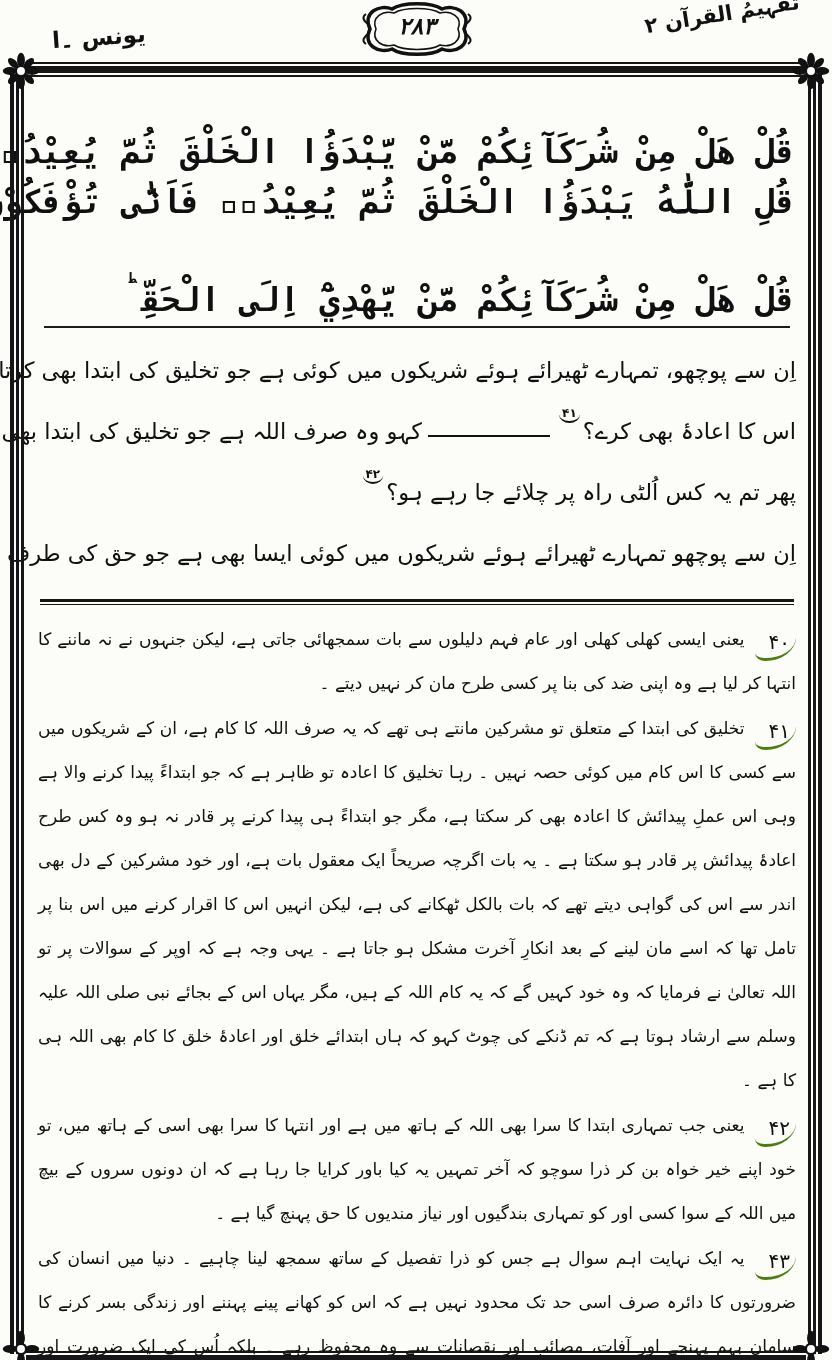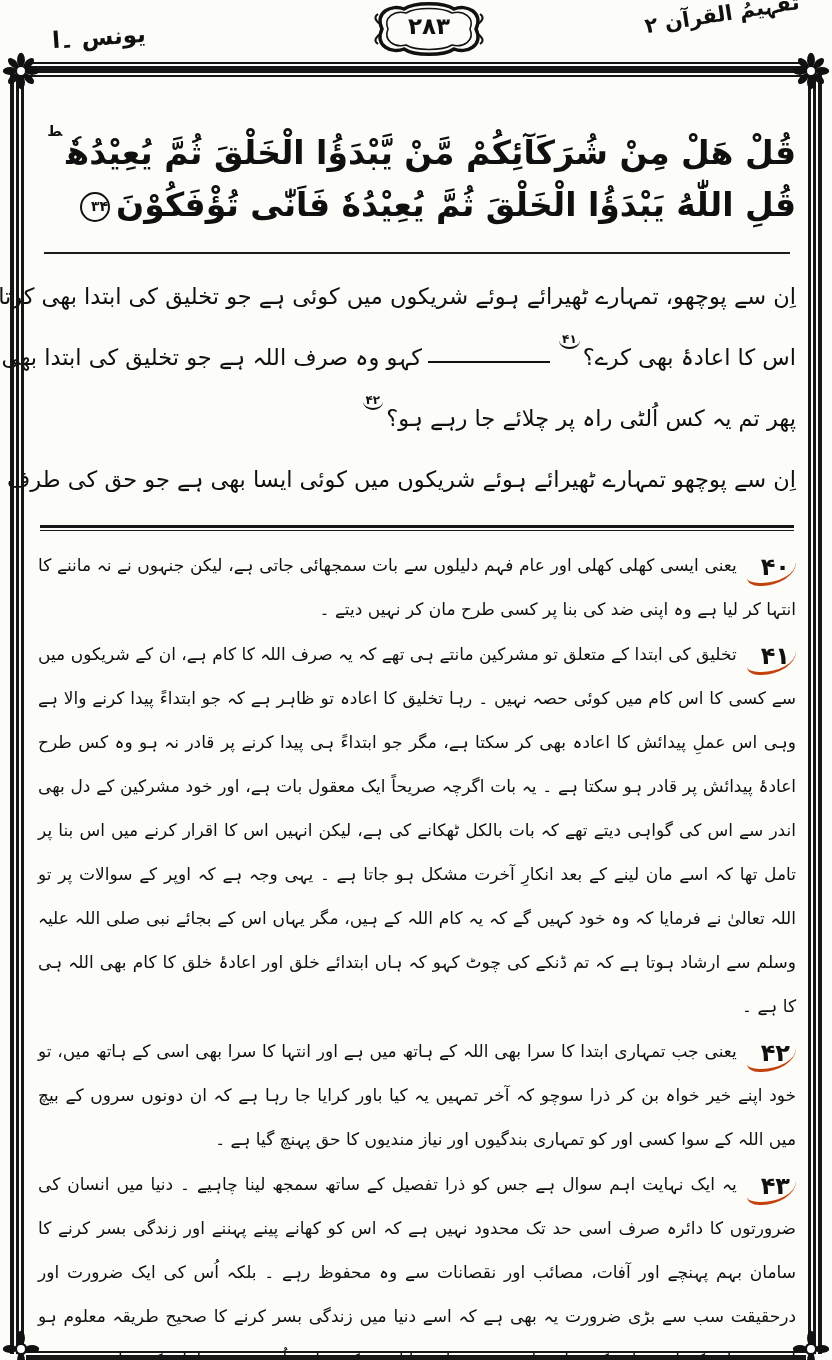--- a/index.html
+++ b/index.html
@@ -12,42 +12,42 @@
   
   .book-title {
     position:absolute; top:2px; right:10px; width:200px;
     font-size:21px; font-weight:bold; text-align:center;
     transform:rotate(-9deg); letter-spacing:1px;
   }
   .surah-name {
     position:absolute; top:24px; left:52px;
     font-size:23px; font-weight:bold; transform:rotate(-4deg);
   }
-  .cartouche { position:absolute; top:0; left:368px; width:122px; height:58px; }
+  .cartouche { position:absolute; top:0; left:356px; width:122px; height:58px;font-style:italic; }
   .cartouche svg { position:absolute; inset:0; width:100%; height:100%; }
   .cartouche .pg-num {
     position:absolute; inset:0; display:flex; align-items:center; justify-content:center;
     font-size:23px; font-weight:bold; padding-bottom:6px;
   }
   
   .frame { position:absolute; left:10px; top:62px; width:812px; height:1298px; pointer-events:none; z-index:3; }
   .frame-top { position:absolute; top:0; left:16px; right:16px; height:15px;
     background:linear-gradient(to bottom,#161616 0 2px,rgba(0,0,0,0) 2px 4px,#161616 4px 11px,rgba(0,0,0,0) 11px 13px,#161616 13px 15px); }
   .frame-bottom { position:absolute; bottom:0; left:16px; right:16px; height:9px;
     background:linear-gradient(to bottom,#161616 0 2px,rgba(0,0,0,0) 2px 4px,#161616 4px 9px); }
   .frame-left { position:absolute; top:12px; bottom:6px; left:0; width:14px;
     background:linear-gradient(to right,#161616 0 4px,rgba(0,0,0,0) 4px 6px,#161616 6px 9px,rgba(0,0,0,0) 9px 11px,#161616 11px 13px); }
   .frame-right { position:absolute; top:12px; bottom:6px; right:0; width:14px;
     background:linear-gradient(to left,#161616 0 4px,rgba(0,0,0,0) 4px 6px,#161616 6px 9px,rgba(0,0,0,0) 9px 11px,#161616 11px 13px); }
   .corner { position:absolute; width:38px; height:38px; }
   .corner.tl { top:-10px; left:-8px; } .corner.tr { top:-10px; right:-8px; }
   .corner.bl { bottom:-8px; left:-8px; } .corner.br { bottom:-8px; right:-8px; }
   
   .content { position:absolute; left:38px; right:36px; top:84px; z-index:1; direction:rtl; }
-  .quran { padding-top:10px; }
+  .quran { padding-top:10px;font-family:Liberation Mono, monospace; }
   .q-line {
     height:74px; line-height:74px; font-size:33px; font-weight:bold;
     white-space:nowrap; direction:rtl; text-align:justify;
     -moz-text-align-last:justify; text-align-last:justify;
   }
   .q-line::after { content:""; display:inline-block; width:100%; }
   .waqf { font-size:14px; vertical-align:28px; font-weight:bold; margin-right:4px; }
   .ayah-badge {
     display:inline-block; width:30px; height:30px; line-height:25px;
     border:2.5px solid #111; border-radius:50%; text-align:center;
@@ -67,22 +67,22 @@
     margin:0 3px; padding:0 3px 1px; border-bottom:2px solid #111; border-radius:0 0 70% 70%;
     line-height:14px;
   }
   .rule { display:inline-block; height:9px; border-bottom:2px solid #111; vertical-align:middle; margin:0 6px; }
   .rule-long { width:122px; }
   .divider-heavy { margin:15px 2px 0; height:6px; border-top:3px solid #161616; border-bottom:1px solid #161616; }
   .commentary { margin-top:12px; font-size:17px; line-height:44px; text-align:justify; }
   .cont-line { text-align:right; }
   .note { margin-top:1px; }
   .note-num {
-    display:inline-block; font-size:24px; font-weight:bold; line-height:26px;
-    padding:0 6px 3px 14px; margin-left:10px; border-bottom:3px solid #c2410c;
+    display:inline-block; font-size:20px; font-weight:normal; line-height:26px;
+    padding:0 6px 3px 14px; margin-left:10px; border-bottom:3px solid #4d7c0f;
     border-radius:0 0 90% 30%; vertical-align:-4px;
   }
 </style>
 </head>
 <body>
 
 <div class="page">
 
   <div class="book-title">تفہیمُ القرآن ۲</div>
   <div class="surah-name">یونس ۔ا</div>
@@ -144,20 +144,21 @@
           <circle cx="24" cy="24" r="6.5" fill="#fff" stroke="#111" stroke-width="3"></circle>
         </g>
     </svg>
   </div>
 
   <div class="content">
 
     <div class="quran">
       <div class="q-line"><span>قُلْ هَلْ مِنْ شُرَكَآئِكُمْ مَّنْ يَّبْدَؤُا الْخَلْقَ ثُمَّ يُعِيْدُهٗ</span><span class="waqf">ط</span></div>
       <div class="q-line"><span>قُلِ اللّٰهُ يَبْدَؤُا الْخَلْقَ ثُمَّ يُعِيْدُهٗ فَاَنّٰى تُؤْفَكُوْنَ</span><span class="ayah-badge">۳۴</span></div>
+      <div class="q-line"><span>قُلْ هَلْ مِنْ شُرَكَآئِكُمْ مَّنْ يَّهْدِيْٓ اِلَى الْحَقِّ</span><span class="waqf">ط</span></div>
     </div>
 
     <div class="divider-thin"></div>
 
     <div class="translation">
       <div class="t-line">اِن سے پوچھو، تمہارے ٹھیرائے ہوئے شریکوں میں کوئی ہے جو تخلیق کی ابتدا بھی کرتا ہو اور پھر</div>
       <div class="t-line">
         <span>اس کا اعادۂ بھی کرے؟</span><sup class="fnmark">۴۱</sup><span class="rule rule-long"></span><span>کہو وہ صرف اللہ ہے جو تخلیق کی ابتدا بھی کرتا ہے اور اس کا اعادہ بھی،</span>
       </div>
       <div class="t-line short">

